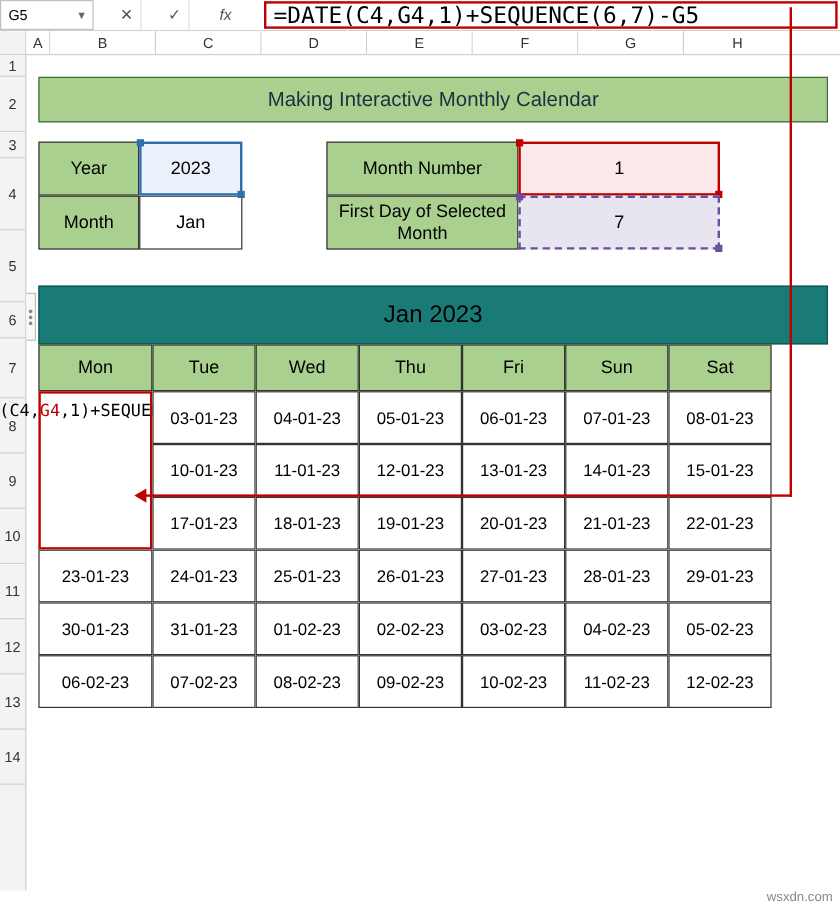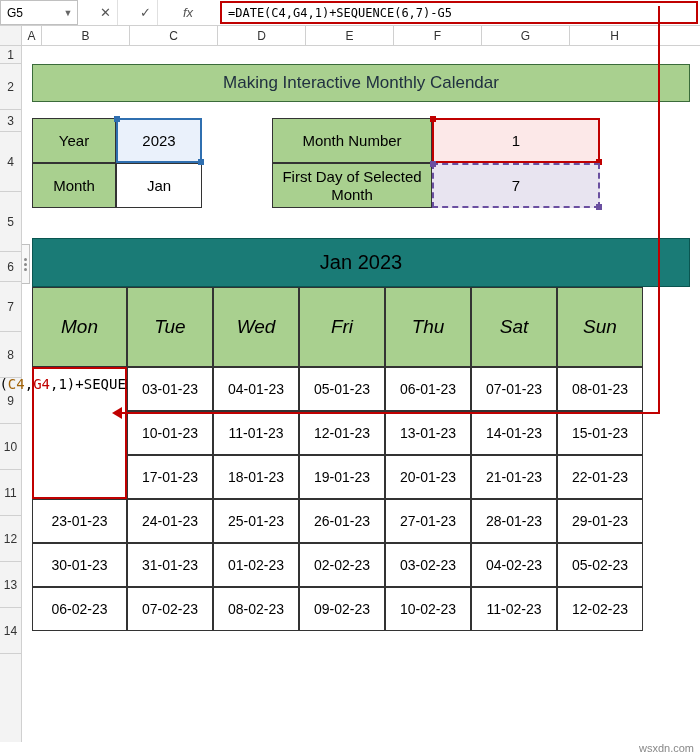--- a/index.html
+++ b/index.html
@@ -42,21 +42,21 @@
     border-right: 1px solid #e0e0e0;
     color:#555;
     font-size:13px;
   }
   .fb-fx { font-style: italic; color:#555; width:28px; border-right:none;}
   .formula-input {
     flex: 1;
     border: 2px solid #c00000;
     margin: 1px 2px 1px 2px;
     padding: 2px 6px;
-    font-size: 12px;
+    font-size: 19px;
     font-family: Consolas, monospace;
     display:flex; align-items:center;
     background:#fff;
   }
   .col-headers {
     display:flex;
     height:20px;
     border-bottom:1px solid #d0d0d0;
     background:#fff;
   }
@@ -131,37 +131,37 @@
   .calendar { margin-top: 0; }
   .cal-title {
     background:#1a7b76;
     color:#000000;
     font-size:20px;
     text-align:center;
     padding:12px 0;
     border:1px solid #0a5550;
   }
   .cal-head-row { display:grid; grid-template-columns: 95px repeat(6, 86px); }
-  .cal-head { background:#a9d08f; border:1px solid #333; text-align:center; font-size:19px; padding:28px 0;font-style:italic; }
+  .cal-head { background:#a9d08f; border:1px solid #333; text-align:center; font-size:15px; padding:10px 0; }
   .cal-body { display:grid; grid-template-columns: 95px repeat(6, 86px); }
   .cal-cell { border:1px solid #333; text-align:center; font-size:14px; height:44px; display:flex; align-items:center; justify-content:center; background:#fff;}
   .cal-formula-cell {
     grid-row: span 3;
     border:2px solid #c00000;
     font-family: Consolas, monospace;
     font-size:14px;
     padding:6px 4px;
     text-align:left;
     line-height:1.35;
     background:#fff;
     display:flex; align-items:flex-start;
     height: auto;
   }
   .tok-black{color:#000;}
-  .tok-blue{color:#a16207;}
+  .tok-blue{color:#000000;}
   .tok-red{color:#c00000;}
   .arrow-line { position:absolute; background:#c00000; z-index:5;}
   .arrow-head {
     position:absolute; width:0;height:0;
     border-top:6px solid transparent;
     border-bottom:6px solid transparent;
     border-right:10px solid #c00000;
     z-index:5;
   }
   .watermark {
@@ -259,24 +259,24 @@
           </div>
       </div>
     </div>
 
     <div class="calendar">
       <div class="cal-title">Jan 2023</div>
       <div class="cal-head-row">
         <div class="cal-head">Mon</div>
         <div class="cal-head">Tue</div>
         <div class="cal-head">Wed</div>
+        <div class="cal-head">Thu</div>
         <div class="cal-head">Fri</div>
-        <div class="cal-head">Thu</div>
+        <div class="cal-head">Sun</div>
         <div class="cal-head">Sat</div>
-        <div class="cal-head">Sun</div>
       </div>
       <div class="cal-body" id="cal-body">
           <div class="cal-cell cal-formula-cell">
             <div><span class="tok-black">=DATE(</span><span class="tok-blue">C4</span><span class="tok-black">,</span><span class="tok-red">G4</span><span class="tok-black">,1)+</span><span class="tok-black">SEQUENC</span><span class="tok-black">E(6,7)-</span></div>
           </div>
           <div class="cal-cell">03-01-23</div>
           <div class="cal-cell">04-01-23</div>
           <div class="cal-cell">05-01-23</div>
           <div class="cal-cell">06-01-23</div>
           <div class="cal-cell">07-01-23</div>

